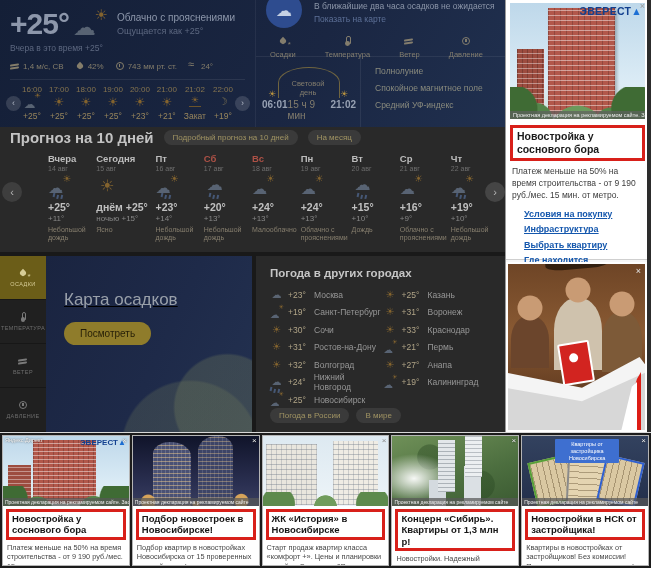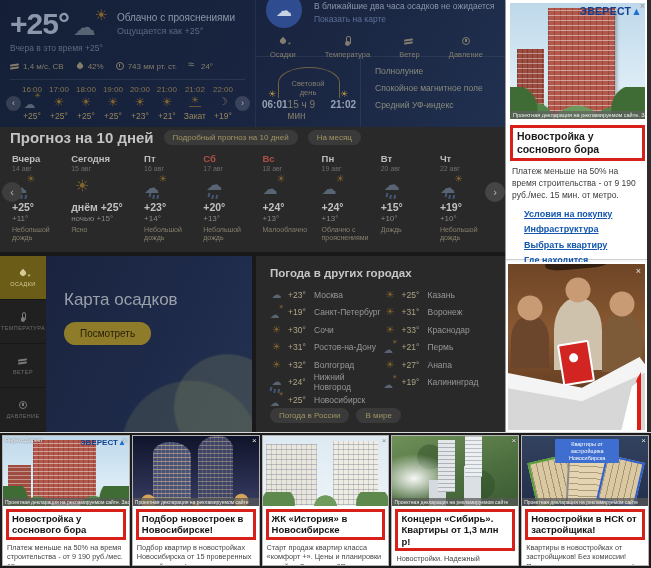--- a/index.html
+++ b/index.html
@@ -64,21 +64,21 @@
   .dl-label{position:absolute;left:0;right:0;top:22px;text-align:center;font-size:7.5px;color:#837d6d;line-height:1.2;white-space:pre-line;}
   .dl-times{position:absolute;left:6px;right:4px;bottom:6px;display:flex;justify-content:space-between;font-size:10px;color:#837d6d;}
   .dl-times b{color:#97a1b3;font-weight:bold;}
   .dl-right{flex:1;border-left:1px solid rgba(255,255,255,.07);padding:9px 0 0 14px;font-size:8.5px;color:#8a8b7e;}
   .dl-right div{margin-bottom:7px;}
   
   .forecast{position:absolute;left:0;top:127px;width:505px;height:125px;background:#292929;box-sizing:border-box;padding:2px 8px 0 10px;}
   .fc-head{display:flex;align-items:center;gap:10px;}
   .fc-title{font-size:15px;font-weight:bold;color:#c3c3c3;}
   .pill{background:#3a3a3a;color:#a19463;font-size:8px;padding:3px 9px;border-radius:10px;}
-  .fc-days{display:flex;margin-top:7px;}
+  .fc-days{display:flex;margin-top:7px;margin-left:36px;}
   .fc-day{flex:1;padding:0 2px;}
   .d-name{font-size:9.5px;font-weight:bold;color:#bdbdbd;}
   .d-name[data-weekend="true"]{color:#ad5146;}
   .d-date{font-size:7px;color:#6d6d6d;margin-top:1px;}
   .fc-day .wicon{width:22px;height:17px;--s:16px;margin:5px 0 3px;}
   .d-temp{font-size:10.5px;font-weight:bold;color:#c0c0c0;white-space:nowrap;}
   .d-night{font-size:8px;color:#878787;margin-top:1px;}
   .d-cond{font-size:7px;color:#877f6e;line-height:1.2;margin-top:3px;}
   .fc-arrow{position:absolute;width:20px;height:20px;border-radius:50%;background:#3e3e3e;color:#b5b5b5;font-size:11px;line-height:20px;text-align:center;top:55px;}
   .fc-arrow.l{left:2px;}.fc-arrow.r{right:0px;background:#454545;}
@@ -87,21 +87,21 @@
   .map-card{width:252px;display:flex;}
   .map-tabs{width:46px;background:#202020;display:flex;flex-direction:column;}
   .mtab{flex:1;display:flex;flex-direction:column;align-items:center;justify-content:center;gap:3px;color:#6d6d6d;font-size:5.5px;letter-spacing:.4px;border-bottom:1px solid #171717;text-transform:uppercase;}
   .mtab .sicon{color:#7a7a7a;}
   .mtab.active{background:#6b5d18;color:#d6cc96;}
   .mtab.active .sicon{color:#d6cc96;}
   .map-view{flex:1;position:relative;background:
       radial-gradient(circle at 88% 86%, rgba(118,128,92,.30) 0 22%, transparent 23%),
       radial-gradient(circle at 70% 110%, rgba(118,128,92,.25) 0 28%, transparent 29%),
       linear-gradient(115deg,#1a2440 0%,#1e2a49 55%,#233150 100%);
-      padding:34px 0 0 18px;box-sizing:border-box;}
+      padding:34px 0 0 18px;box-sizing:border-box;text-decoration:underline;}
   .map-title{font-size:17px;color:#99a0aa;}
   .map-btn{display:inline-block;margin-top:12px;background:#8f7c2b;color:#261f07;font-size:10px;padding:6px 16px;border-radius:15px;}
   .cities{flex:1;background:#292929;position:relative;box-sizing:border-box;padding:11px 8px 0 14px;}
   .ct-title{font-size:11.5px;font-weight:bold;color:#c6c6c6;}
   .ct-cols{display:flex;margin-top:7px;}
   .ct-col{flex:1;}
   .ct-row{display:flex;align-items:center;gap:5px;height:17.5px;font-size:8.5px;}
   .ct-row .wicon{width:13px;height:11px;--s:10px;}
   .ct-temp{color:#b0a487;width:21px;}
   .ct-name{color:#979797;}
@@ -290,20 +290,21 @@
         <div class="pill">На месяц</div>
       </div>
       <div class="fc-days">
         <div class="fc-day"><div class="d-name" data-weekend="false">Вчера</div><div class="d-date">14 авг</div><span class="wicon" data-icon="rain-sun"><i></i></span><div class="d-temp">+25°</div><div class="d-night">+11°</div><div class="d-cond">Небольшой дождь</div></div>
         <div class="fc-day" style="flex:1.25"><div class="d-name" data-weekend="false">Сегодня</div><div class="d-date">15 авг</div><span class="wicon" data-icon="sun"></span><div class="d-temp">днём +25°</div><div class="d-night">ночью +15°</div><div class="d-cond">Ясно</div></div>
         <div class="fc-day"><div class="d-name" data-weekend="false">Пт</div><div class="d-date">16 авг</div><span class="wicon" data-icon="rain-sun"><i></i></span><div class="d-temp">+23°</div><div class="d-night">+14°</div><div class="d-cond">Небольшой дождь</div></div>
         <div class="fc-day"><div class="d-name" data-weekend="true">Сб</div><div class="d-date">17 авг</div><span class="wicon" data-icon="rain"><i></i></span><div class="d-temp">+20°</div><div class="d-night">+13°</div><div class="d-cond">Небольшой дождь</div></div>
         <div class="fc-day"><div class="d-name" data-weekend="true">Вс</div><div class="d-date">18 авг</div><span class="wicon" data-icon="sun-cloud"></span><div class="d-temp">+24°</div><div class="d-night">+13°</div><div class="d-cond">Малооблачно</div></div>
         <div class="fc-day"><div class="d-name" data-weekend="false">Пн</div><div class="d-date">19 авг</div><span class="wicon" data-icon="sun-cloud"></span><div class="d-temp">+24°</div><div class="d-night">+13°</div><div class="d-cond">Облачно с прояснениями</div></div>
         <div class="fc-day"><div class="d-name" data-weekend="false">Вт</div><div class="d-date">20 авг</div><span class="wicon" data-icon="rain"><i></i></span><div class="d-temp">+15°</div><div class="d-night">+10°</div><div class="d-cond">Дождь</div></div>
+        <div class="fc-day"><div class="d-name" data-weekend="false">Ср</div><div class="d-date">21 авг</div><span class="wicon" data-icon="sun-cloud"></span><div class="d-temp">+16°</div><div class="d-night">+9°</div><div class="d-cond">Облачно с прояснениями</div></div>
         <div class="fc-day"><div class="d-name" data-weekend="false">Чт</div><div class="d-date">22 авг</div><span class="wicon" data-icon="rain-sun"><i></i></span><div class="d-temp">+19°</div><div class="d-night">+10°</div><div class="d-cond">Небольшой дождь</div></div>
       </div>
       <div class="fc-arrow l">‹</div>
       <div class="fc-arrow r">›</div>
     </div>
 
     <div class="lower">
       <div class="map-card">
         <div class="map-tabs">
           <div class="mtab active">

